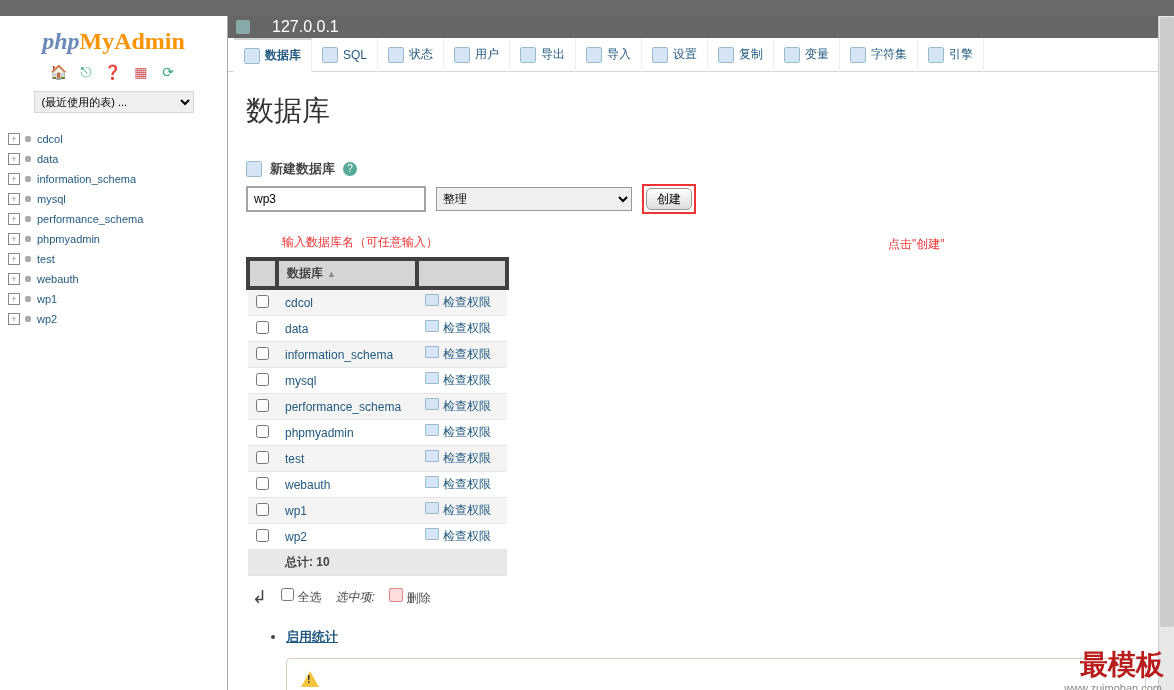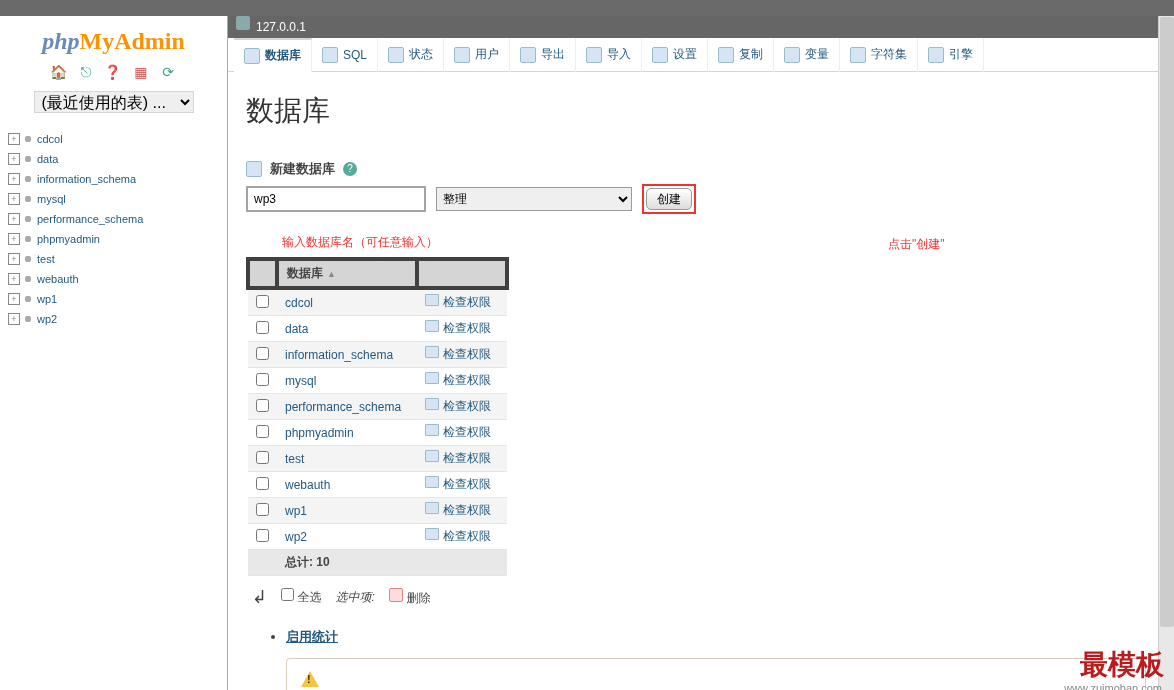--- a/index.html
+++ b/index.html
@@ -5,28 +5,28 @@
 *{box-sizing:border-box;margin:0;padding:0;}
 body{font-family:Arial,sans-serif;font-size:12px;color:#444;background:#fff;width:1174px;height:690px;overflow:hidden;position:relative;}
 .topbar{height:16px;background:#6a6a6a;width:100%;}
 .container{display:flex;height:calc(100% - 16px);}
 .sidebar{width:228px;background:#fff;border-right:1px solid #aaa;padding-top:6px;}
 .logo{text-align:center;margin:6px 0 8px 0;font-family:Georgia,serif;font-size:24px;font-style:italic;font-weight:bold;}
 .logo .p1{color:#6b8ab8;}
 .logo .p2{color:#f89406;font-style:normal;}
 .home-icons{text-align:center;margin-bottom:10px;}
 .home-icons span{display:inline-block;width:18px;height:18px;margin:0 3px;font-size:14px;line-height:18px;}
-.recent-select{width:160px;margin:0 auto 16px auto;display:block;border:1px solid #d5d5d5;height:22px;font-size:16px;padding:1px 3px;}
+.recent-select{width:160px;margin:0 auto 16px auto;display:block;border:1px solid #d5d5d5;height:22px;font-size:11px;padding:1px 3px;}
 .tree{padding-left:8px;}
 .tree-item{display:flex;align-items:center;height:20px;font-size:11px;}
 .tree-toggle{display:inline-block;width:12px;height:12px;border:1px solid #888;text-align:center;line-height:10px;font-size:9px;margin-right:3px;color:#888;}
 .tree-dot{display:inline-block;width:6px;height:6px;background:#aaa;border-radius:2px;margin:0 4px 0 2px;}
 .tree-db{color:#235a81;margin-left:2px;}
 .main{flex:1;background:#fff;position:relative;overflow:hidden;}
-.breadcrumb{background:#666;color:#fff;height:22px;line-height:22px;padding:0 8px;font-size:12px;display:flex;align-items:flex-start;}
+.breadcrumb{background:#666;color:#fff;height:22px;line-height:22px;padding:0 8px;font-size:16px;display:flex;align-items:center;gap:16px;}
 .bc-icon{display:inline-block;width:14px;height:14px;background:#8aa;margin-right:6px;border-radius:2px;}
 .tabs{display:flex;border-bottom:1px solid #d5d5d5;padding-left:6px;height:34px;align-items:center;gap:0;flex-wrap:nowrap;color:#235a81;}
 .tab{display:flex;align-items:center;padding:0 10px;height:34px;border-right:1px solid #eee;font-size:12px;cursor:pointer;white-space:nowrap;}
 .tab .ti{display:inline-block;width:16px;height:16px;margin-right:5px;background:#d5e5f5;border:1px solid #9bc;border-radius:2px;position:relative;}
 .tab.active{background:#fff;border-top:2px solid #d5d5d5;font-weight:bold;}
 .content{padding:20px 0 0 18px;}
 h2{font-size:28px;font-weight:normal;color:#333;margin-bottom:30px;}
 .create-row{display:flex;align-items:center;margin-bottom:6px;}
 .create-row .db-add-icon{display:inline-block;width:16px;height:16px;background:#d5e5f5;border:1px solid #9bc;border-radius:2px;margin-right:8px;position:relative;}
 .create-row b{font-size:13px;margin-right:8px;}

